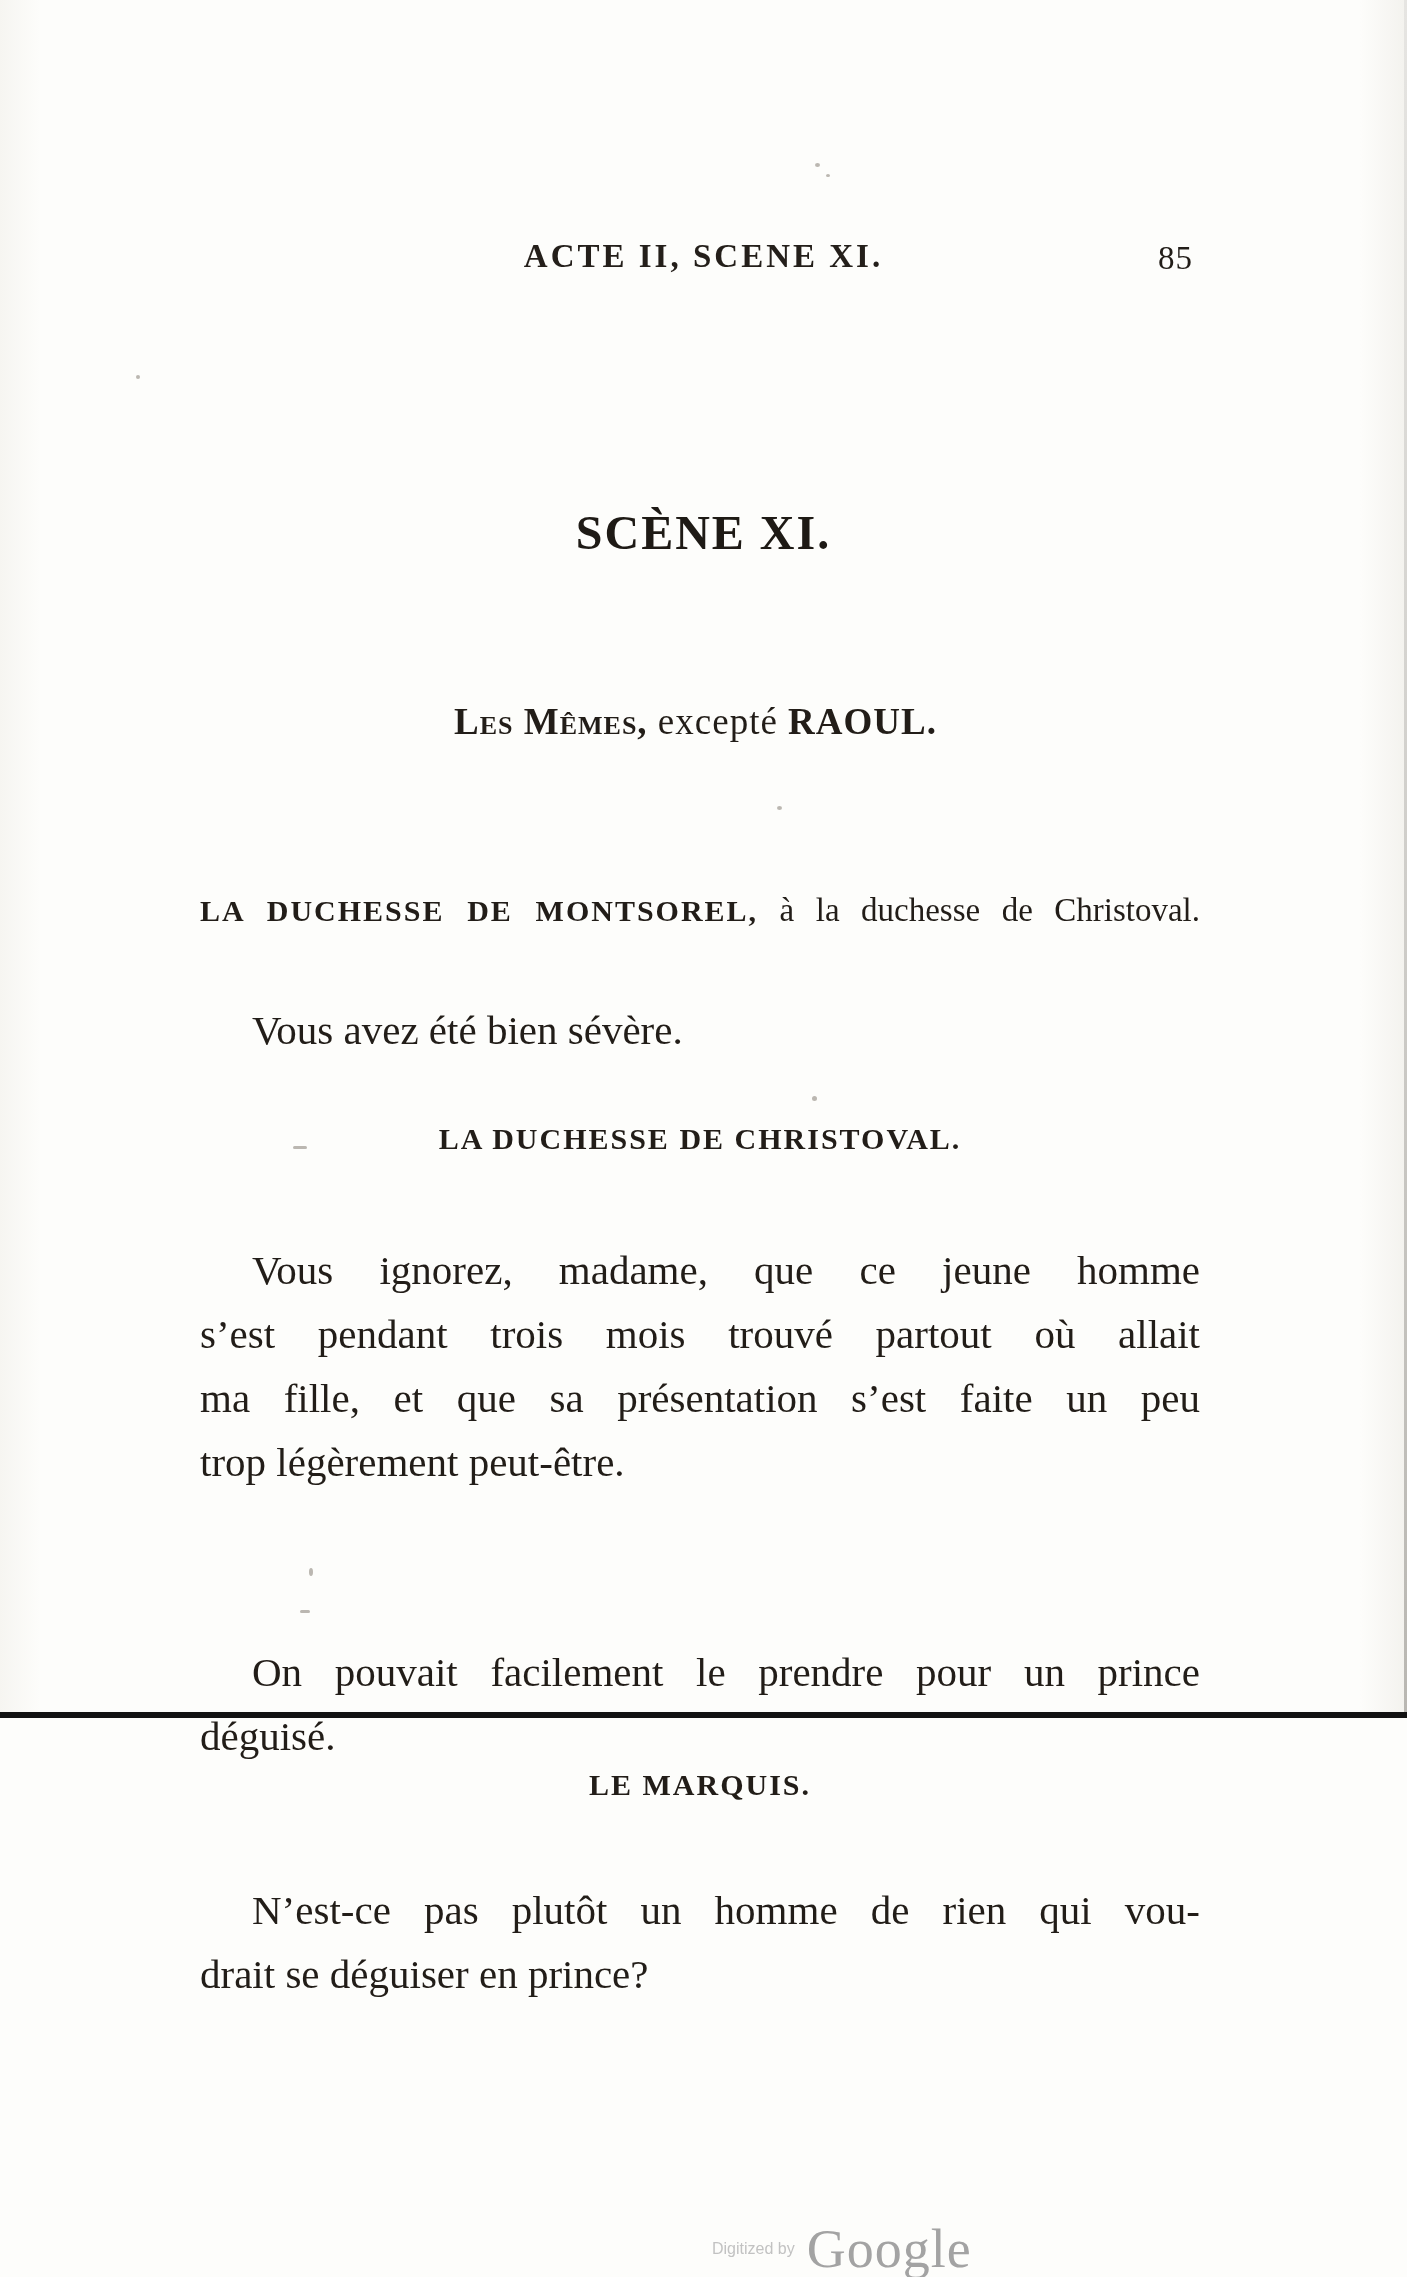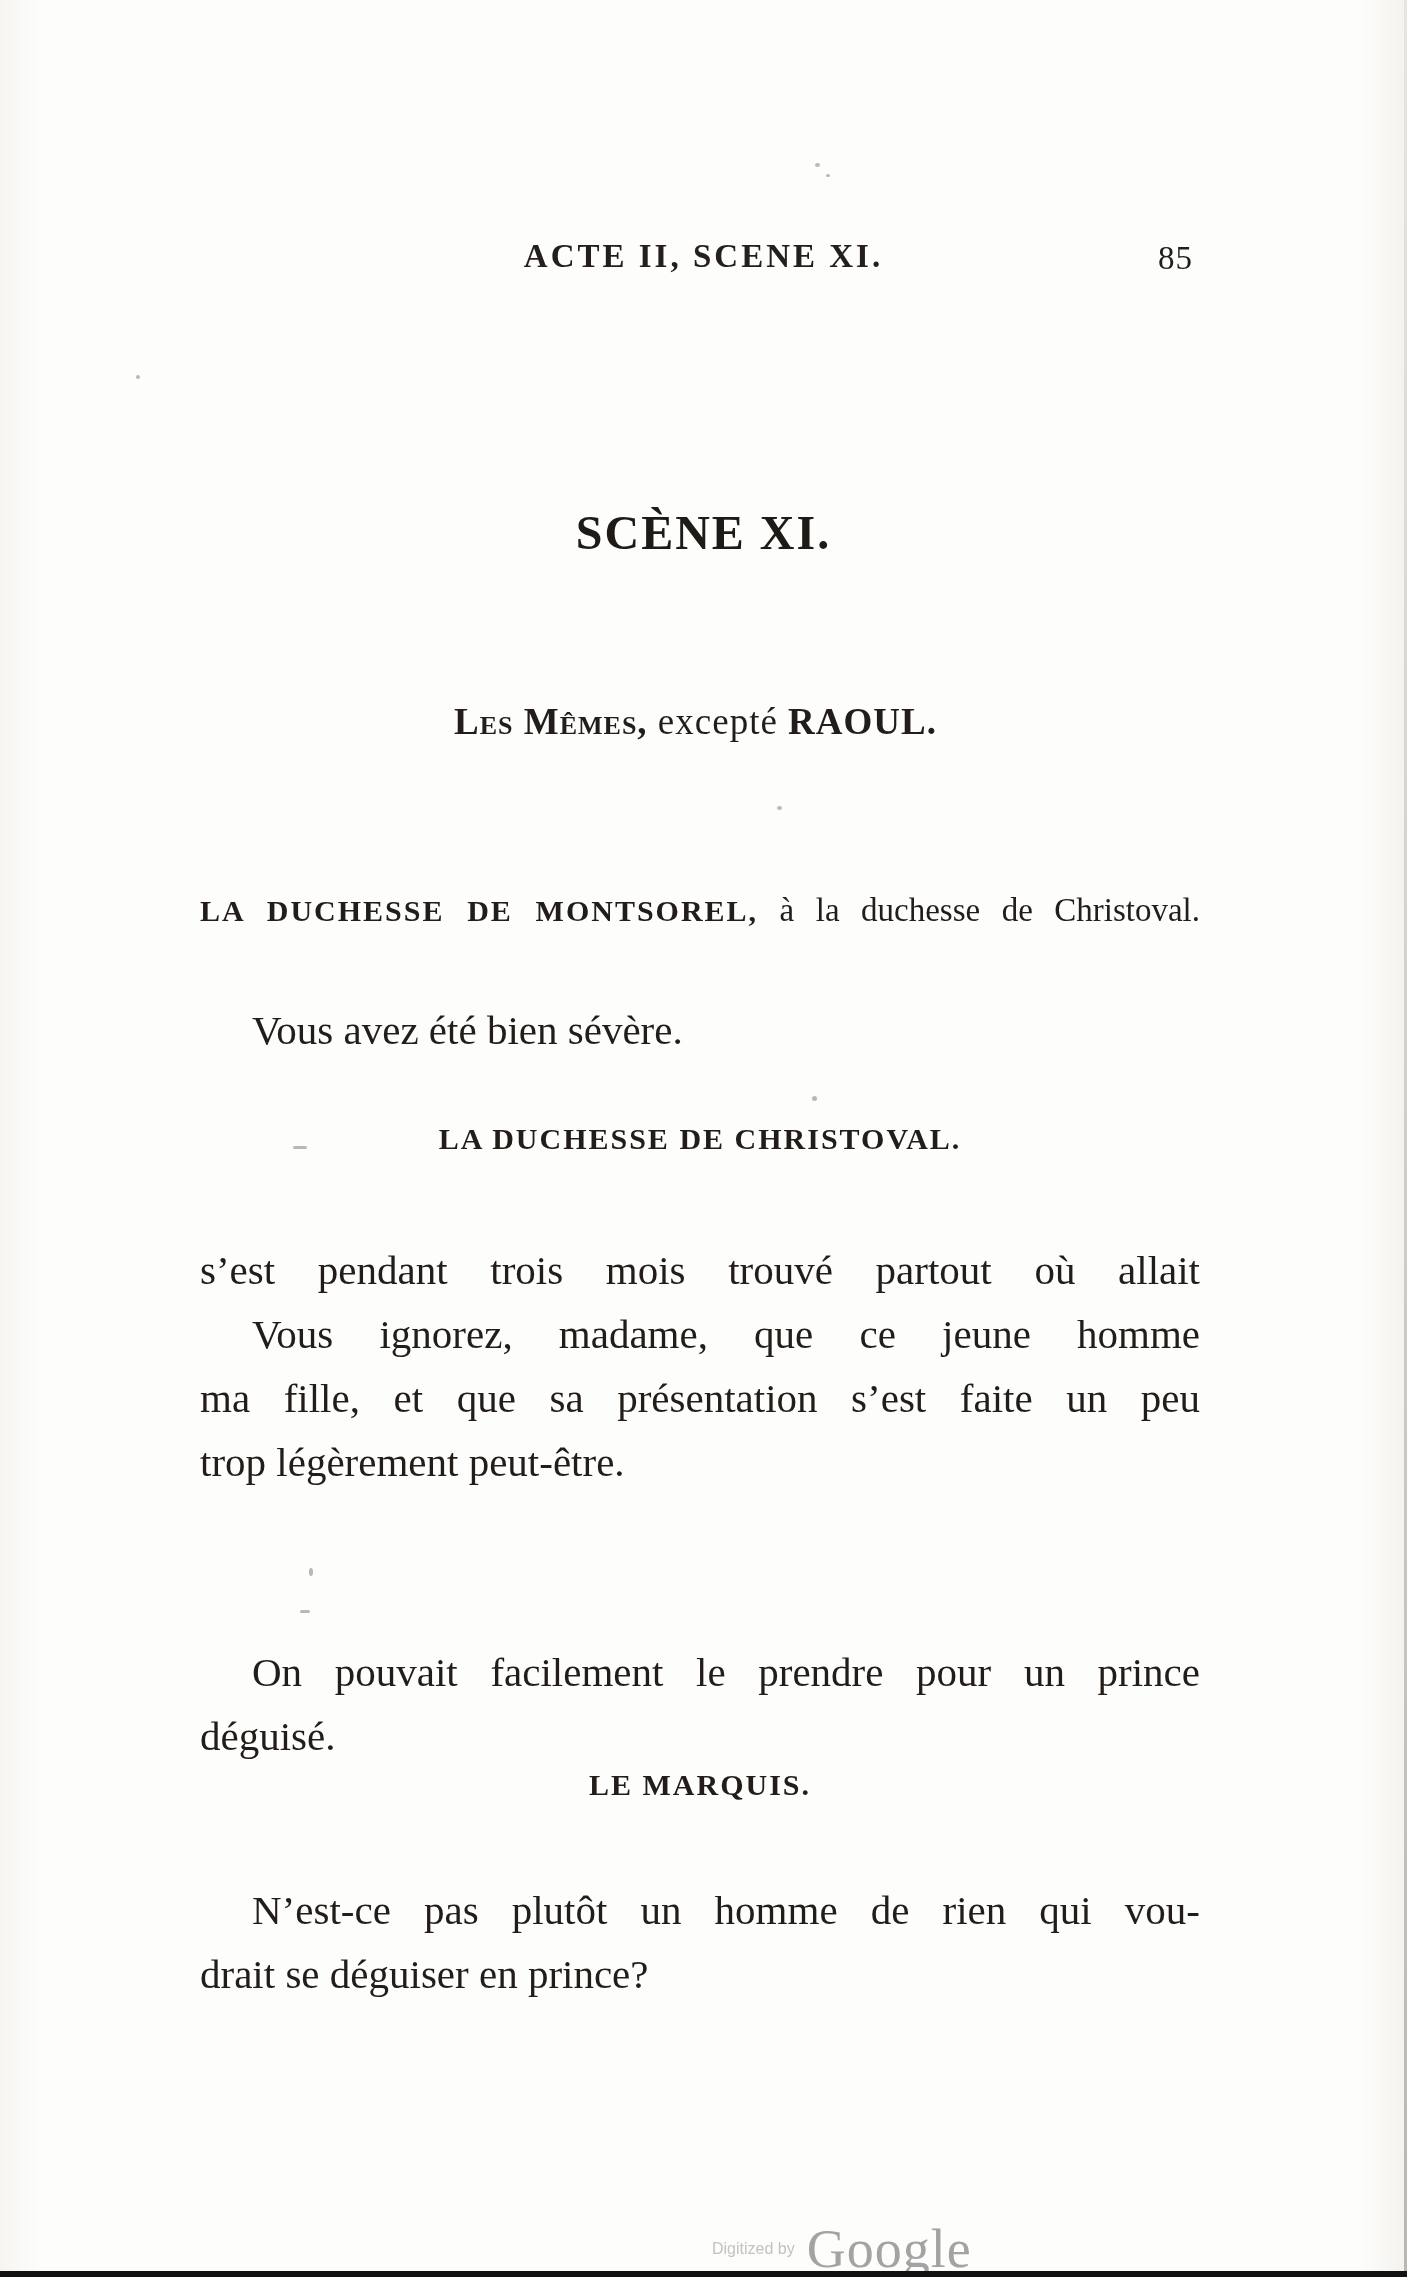--- a/index.html
+++ b/index.html
@@ -10,21 +10,21 @@
     width: 1407px;
     height: 2277px;
     background: #fdfdfb;
     font-family: "Liberation Serif", serif;
     color: #221d18;
     overflow: hidden;
   }
   .page {
     position: relative;
     width: 1407px;
-    height: 2277px;
+    height: 1718px;
     background: linear-gradient(90deg, #f6f5f1 0px, #fdfdfb 40px, #fdfdfb 1360px, #f3f2ee 1407px);
   }
 
   
   .running-head {
     position: absolute;
     left: 0; right: 0;
     top: 238px;
     height: 46px;
   }
@@ -178,22 +178,22 @@
   <div class="col speaker-line" style="top:892px">
     <span class="sp-name">LA DUCHESSE DE MONTSOREL,</span>
     <span class="sp-dir">à la duchesse de Christoval.</span>
   </div>
 
   <div class="col pline indent" style="top:998px">Vous avez été bien sévère.</div>
 
   <div class="col speaker-center" style="top:1122px">LA DUCHESSE DE CHRISTOVAL.</div>
 
   <div class="col" style="top:1238px">
+    <div class="pline stretch indent">Vous ignorez, madame, que ce jeune homme</div>
     <div class="pline stretch">s’est pendant trois mois trouvé partout où allait</div>
-    <div class="pline stretch indent">Vous ignorez, madame, que ce jeune homme</div>
     <div class="pline stretch">ma fille, et que sa présentation s’est faite un peu</div>
     <div class="pline">trop légèrement peut-être.</div>
   </div>
 
 
   <div class="col" style="top:1640px">
     <div class="pline stretch indent">On pouvait facilement le prendre pour un prince</div>
     <div class="pline">déguisé.</div>
   </div>
 

